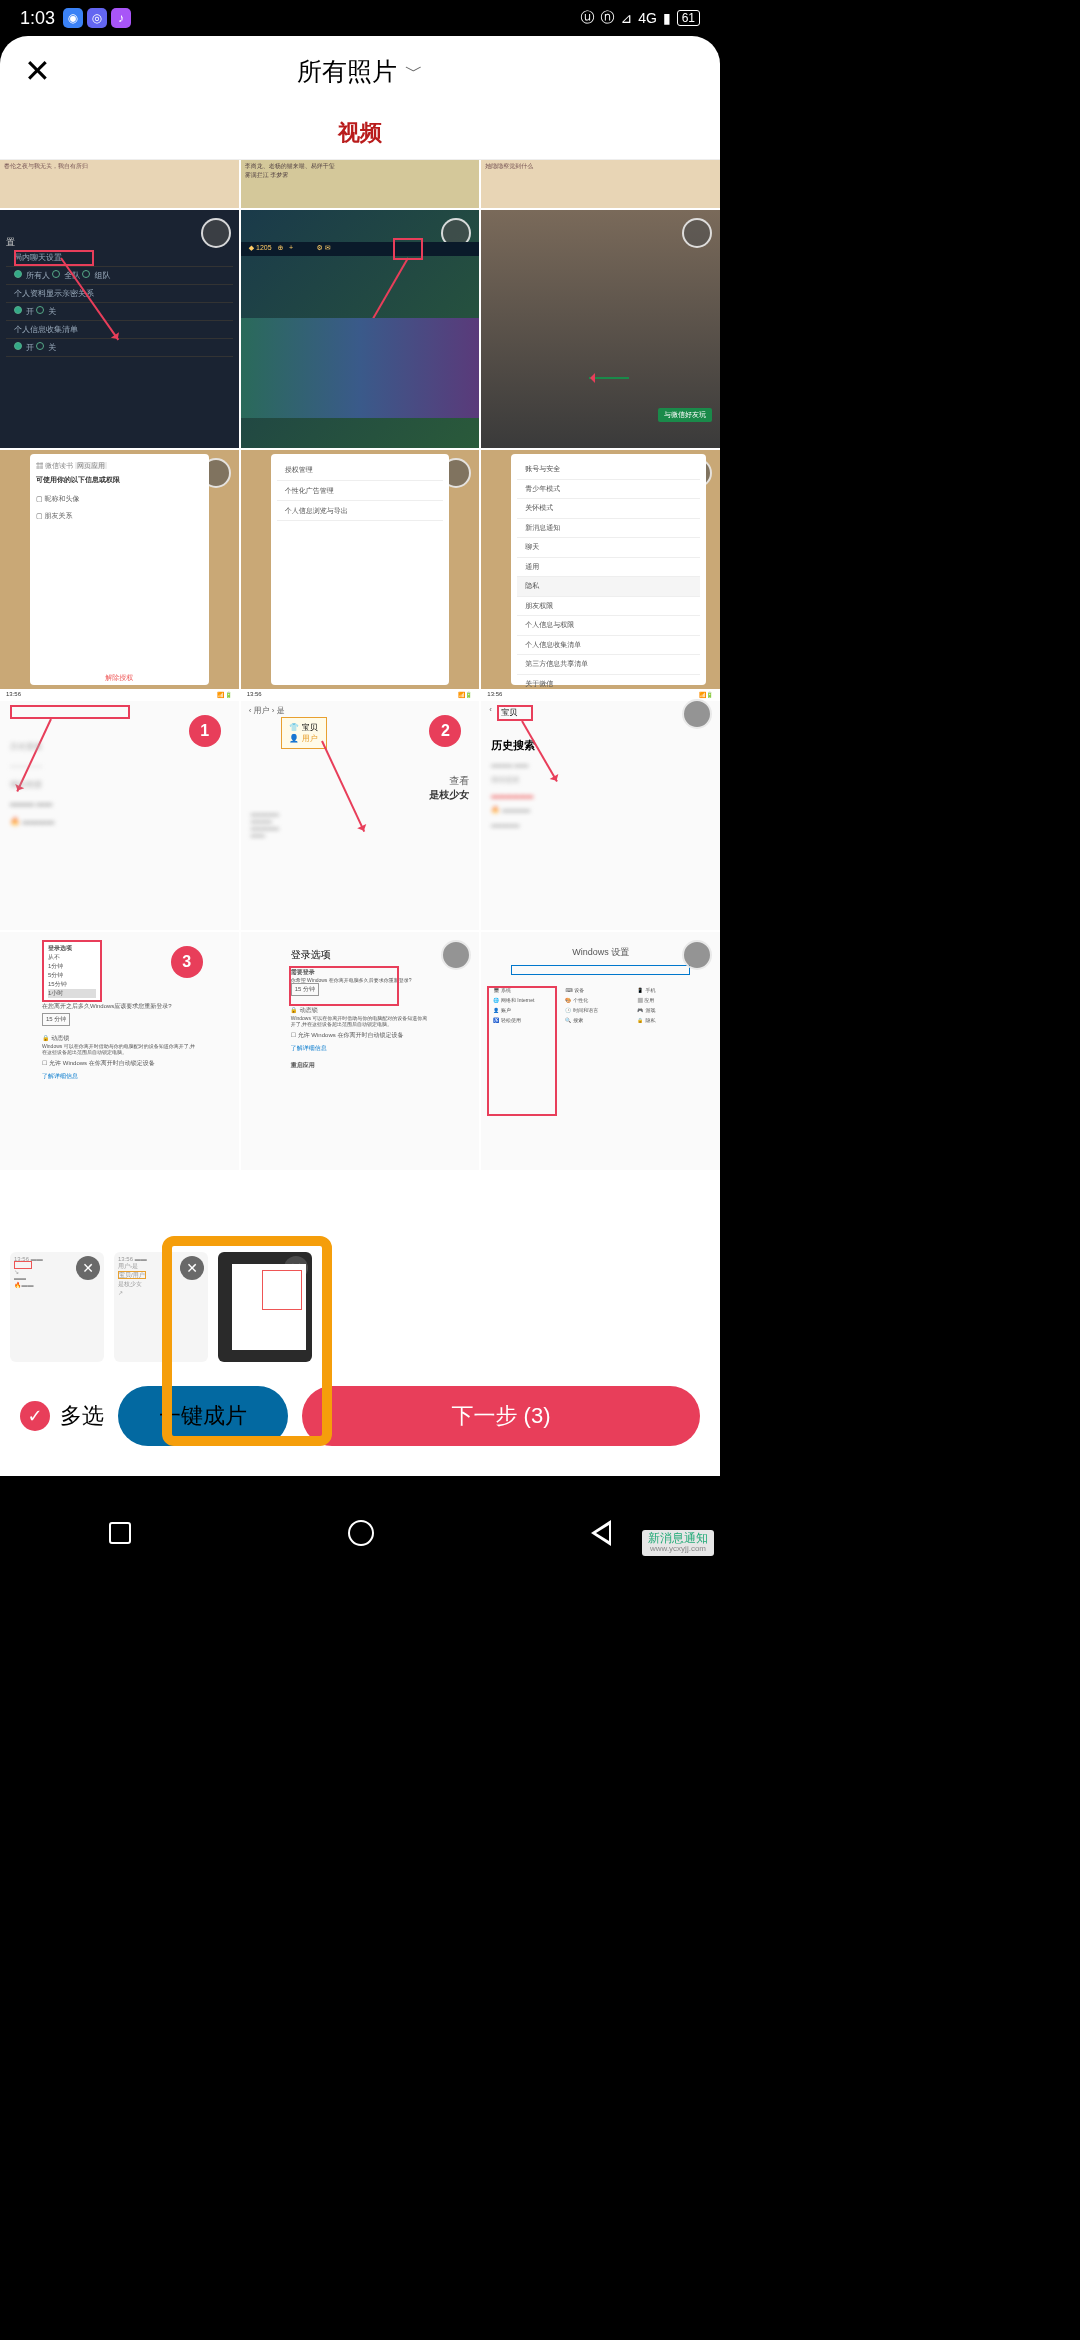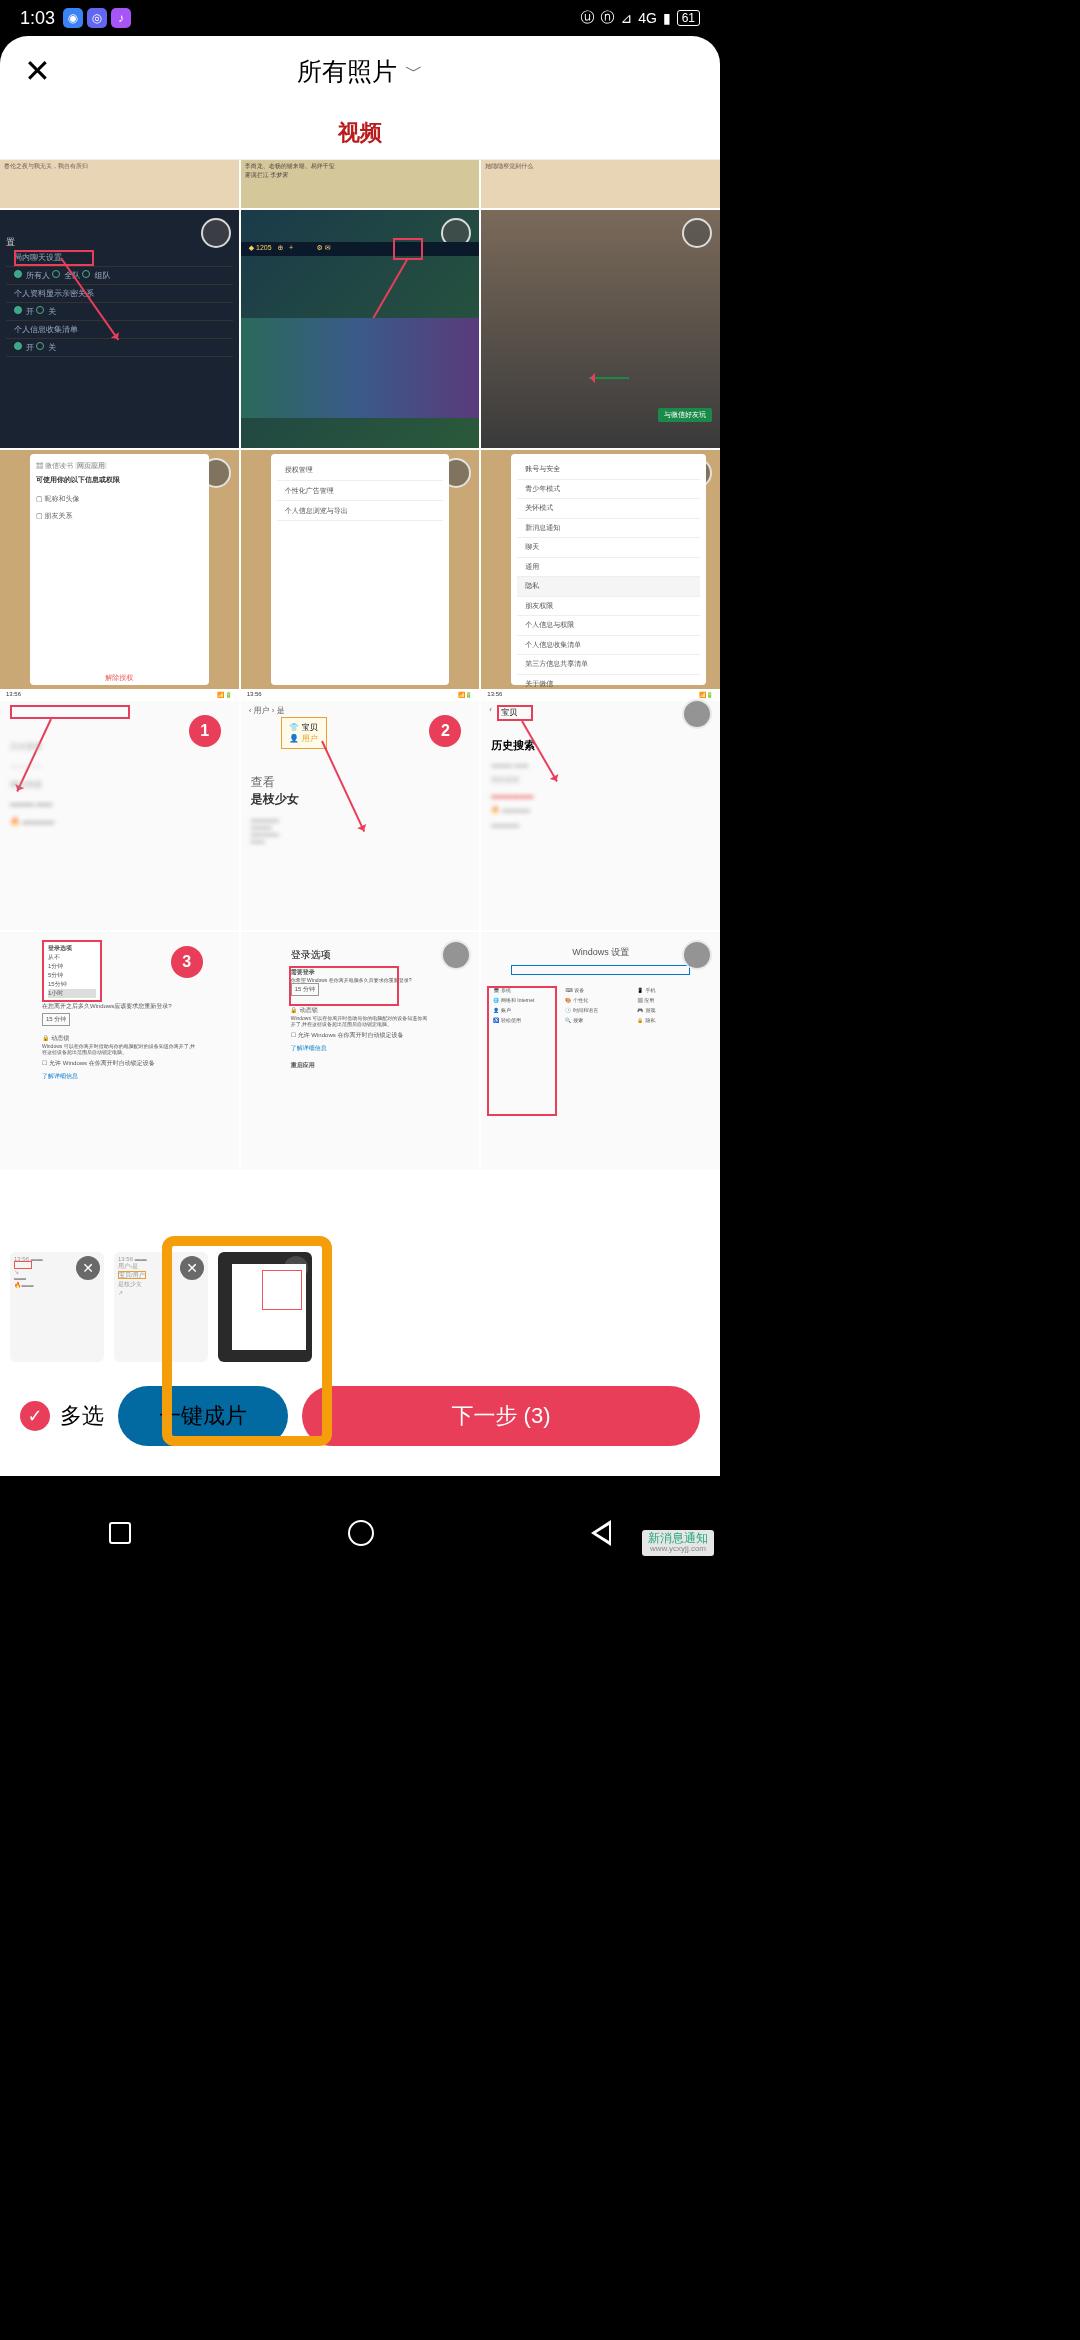--- a/index.html
+++ b/index.html
@@ -177,21 +177,21 @@
           <span>13:56</span>
           <span>📶🔋</span>
         </div>
       <div style="padding:4px 8px;font-size:8px;color:#666;">‹ <span>用户 › 是</span></div>
       <div style="position:absolute;top:26px;left:40px;border:1px solid #e8a030;background:#fffbe8;padding:4px 8px;font-size:8px;">
         <div>👕 <span>宝贝</span></div>
         <div style="color:#e8a030;">👤 <span>用户</span></div>
       </div>
       <div class="badge b1">2</div>
       <div class="arrow" style="top:50px;left:80px;height:100px;transform:rotate(-25deg);"></div>
-      <div style="padding:54px 10px 0;font-size:12px;color:#666;">查看<br><span style="font-weight:bold;color:#333;">是枝少女</span></div>
+      <div style="padding:54px 10px 0;font-size:10px;color:#666;text-align:right;">查看<br><span style="font-weight:bold;color:#333;">是枝少女</span></div>
       <div style="filter:blur(2px);padding:8px 10px;color:#aaa;font-size:7px;">▬▬▬▬<br>▬▬▬<br>▬▬▬▬<br>▬▬</div>
     </div>
     <div class="cell cell-light">
       <div class="sel"></div>
       <div class="ministatus">
           <span>13:56</span>
           <span>📶🔋</span>
         </div>
       <div style="padding:4px 8px;font-size:8px;color:#666;">‹</div>
       <div class="redbox" style="top:14px;left:16px;width:36px;height:16px;"></div>

